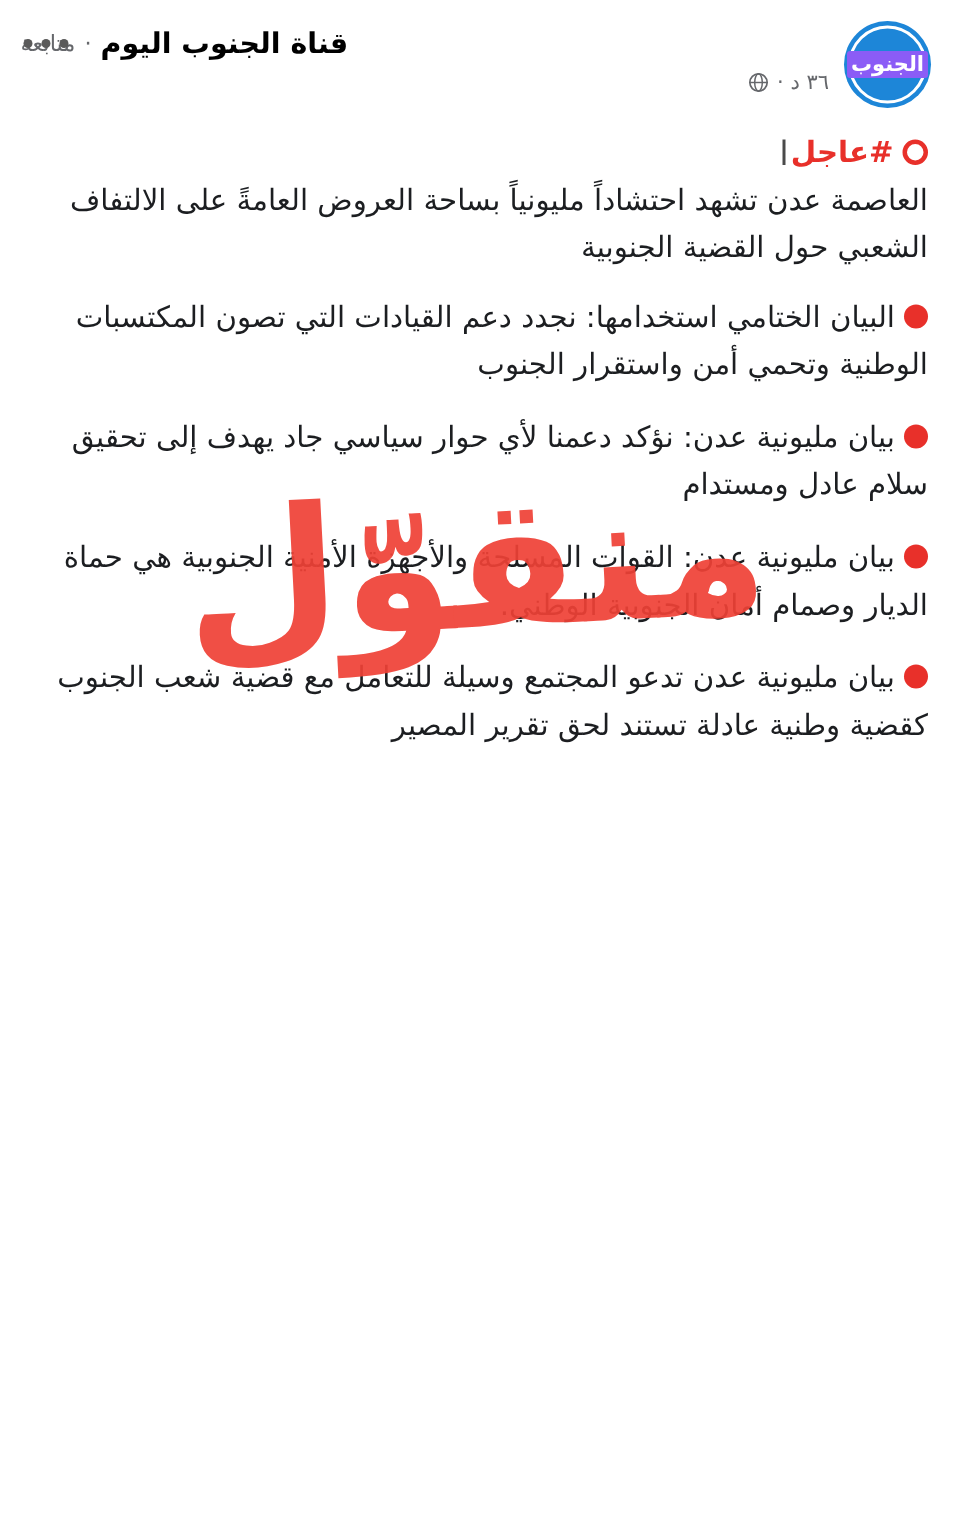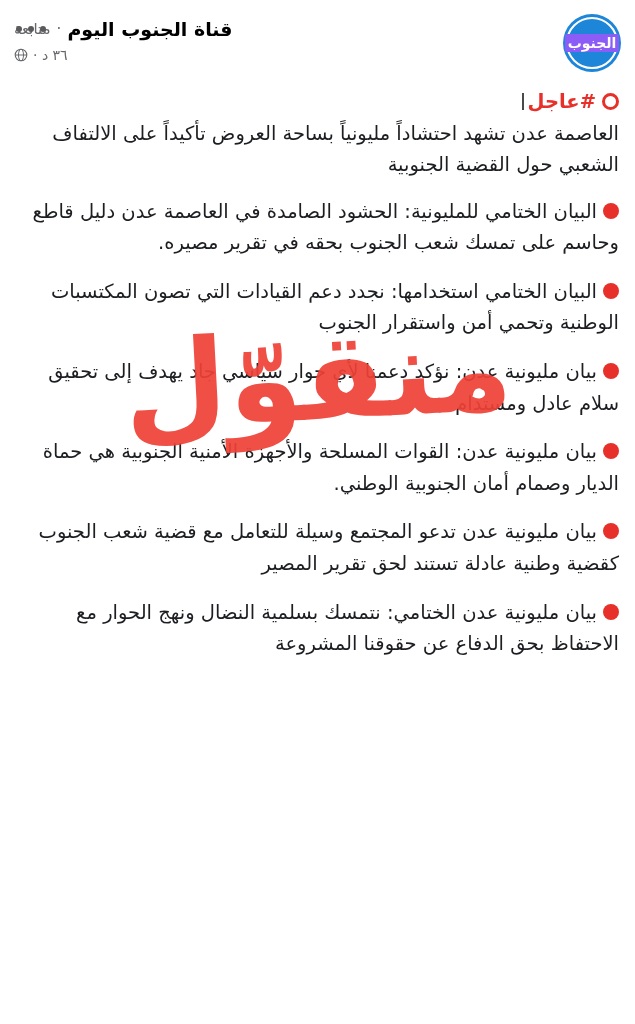--- a/index.html
+++ b/index.html
@@ -78,21 +78,20 @@
     color: #65676b;
     font-size: 15px;
     line-height: 1;
   }
   .follow-state {
     font-size: 15px;
     color: #65676b;
   }
   .meta-line {
     display: flex;
-    justify-content: flex-end;
     align-items: center;
     gap: 5px;
     margin-top: 7px;
   }
   .timestamp {
     font-size: 14px;
     color: #65676b;
     direction: rtl;
   }
   .globe-icon svg { display: block; }
@@ -212,45 +211,39 @@
   <div class="more-btn">
     <i></i>
     <i></i>
     <i></i>
   </div>
 
   <div class="post-body">
 
     <p class="para first">
       <span class="hollow-circle"></span><span class="hash-red">#عاجل</span><span class="cursor-bar"></span><br>
-      <span>العاصمة عدن تشهد احتشاداً مليونياً بساحة العروض تأكيداً على الالتفاف الشعبي حول القضية الجنوبية</span>
-    </p>
-
-    <p class="para">
-      <span class="bullet"></span><span>البيان الختامي للمليونية: الحشود الصامدة في العاصمة عدن دليل قاطع وحاسم على تمسك شعب الجنوب بحقه في تقرير مصيره.</span>
-    </p>
+      <span>العاصمة عدن تشهد احتشاداً مليونياً بساحة العروض العامةً على الالتفاف الشعبي حول القضية الجنوبية</span>
+    </p>
+
 
     <p class="para">
       <span class="bullet"></span><span>البيان الختامي استخدامها: نجدد دعم القيادات التي تصون المكتسبات الوطنية وتحمي أمن واستقرار الجنوب</span>
     </p>
 
     <p class="para">
       <span class="bullet"></span><span>بيان مليونية عدن: نؤكد دعمنا لأي حوار سياسي جاد يهدف إلى تحقيق سلام عادل ومستدام</span>
     </p>
 
 
     <p class="para">
       <span class="bullet"></span><span>بيان مليونية عدن: القوات المسلحة والأجهزة الأمنية الجنوبية هي حماة الديار وصمام أمان الجنوبية الوطني.</span>
     </p>
 
     <p class="para">
       <span class="bullet"></span><span>بيان مليونية عدن تدعو المجتمع وسيلة للتعامل مع قضية شعب الجنوب كقضية وطنية عادلة تستند لحق تقرير المصير</span>
     </p>
 
-    <p class="para">
-      <span class="bullet"></span><span>بيان مليونية عدن الختامي: نتمسك بسلمية النضال ونهج الحوار مع الاحتفاظ بحق الدفاع عن حقوقنا المشروعة</span>
-    </p>
 
   </div>
 
   <div class="watermark">منقوّل</div>
 
 </div>
 
 </body></html>

